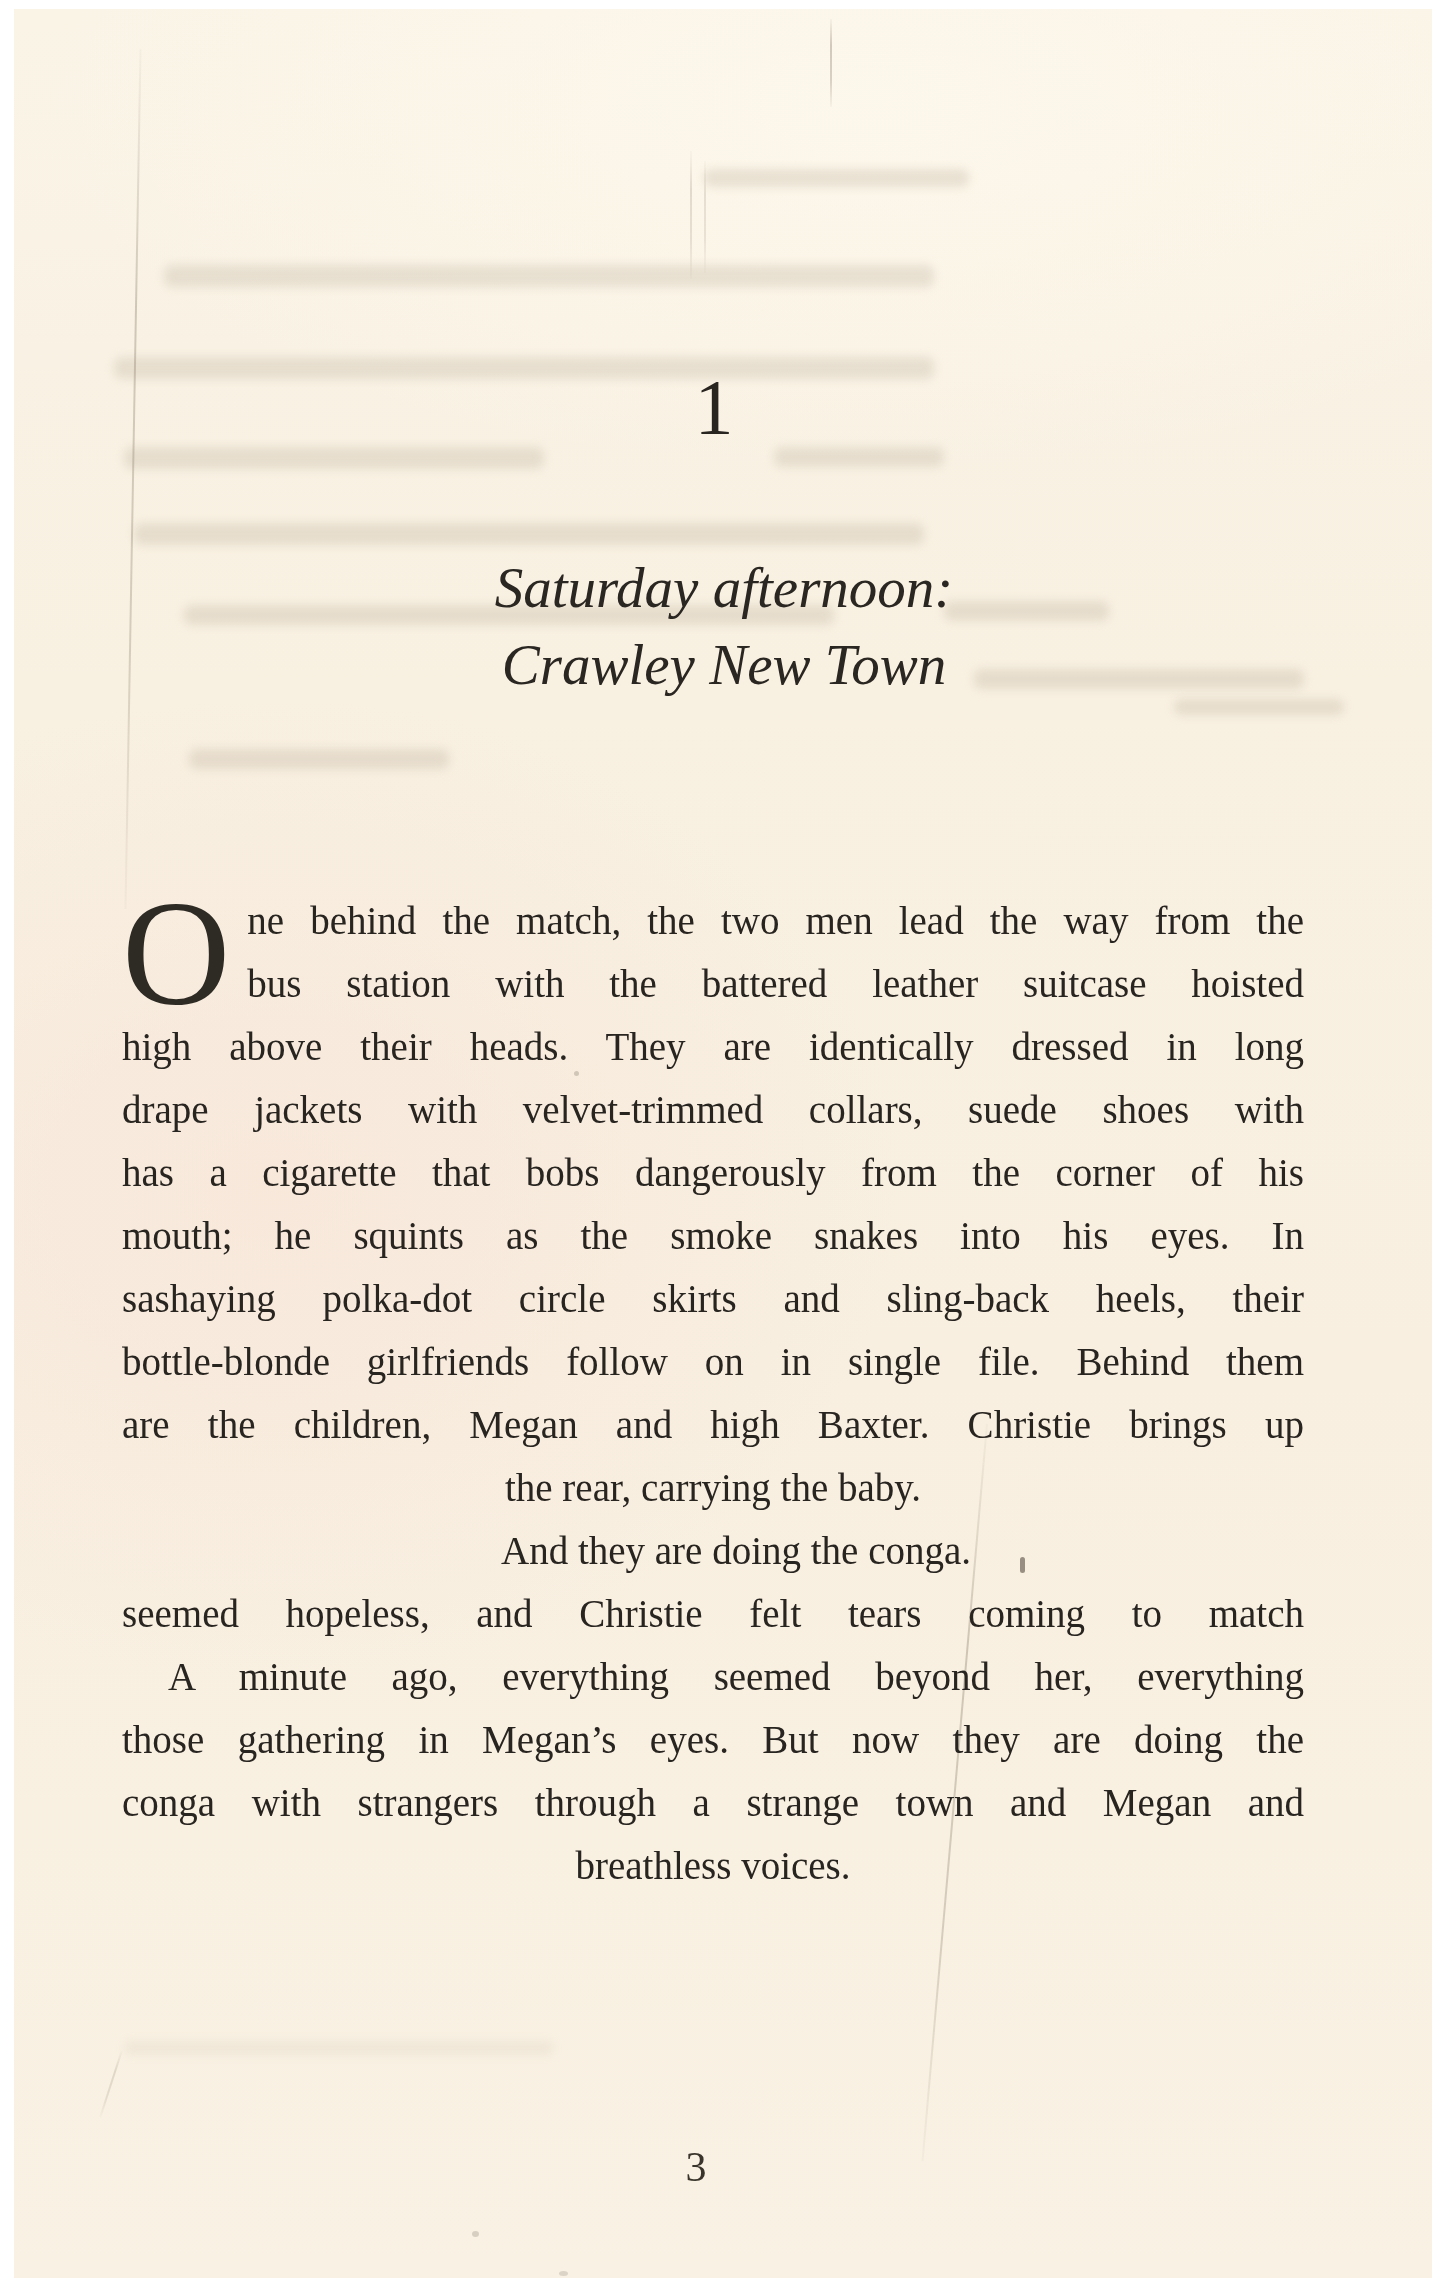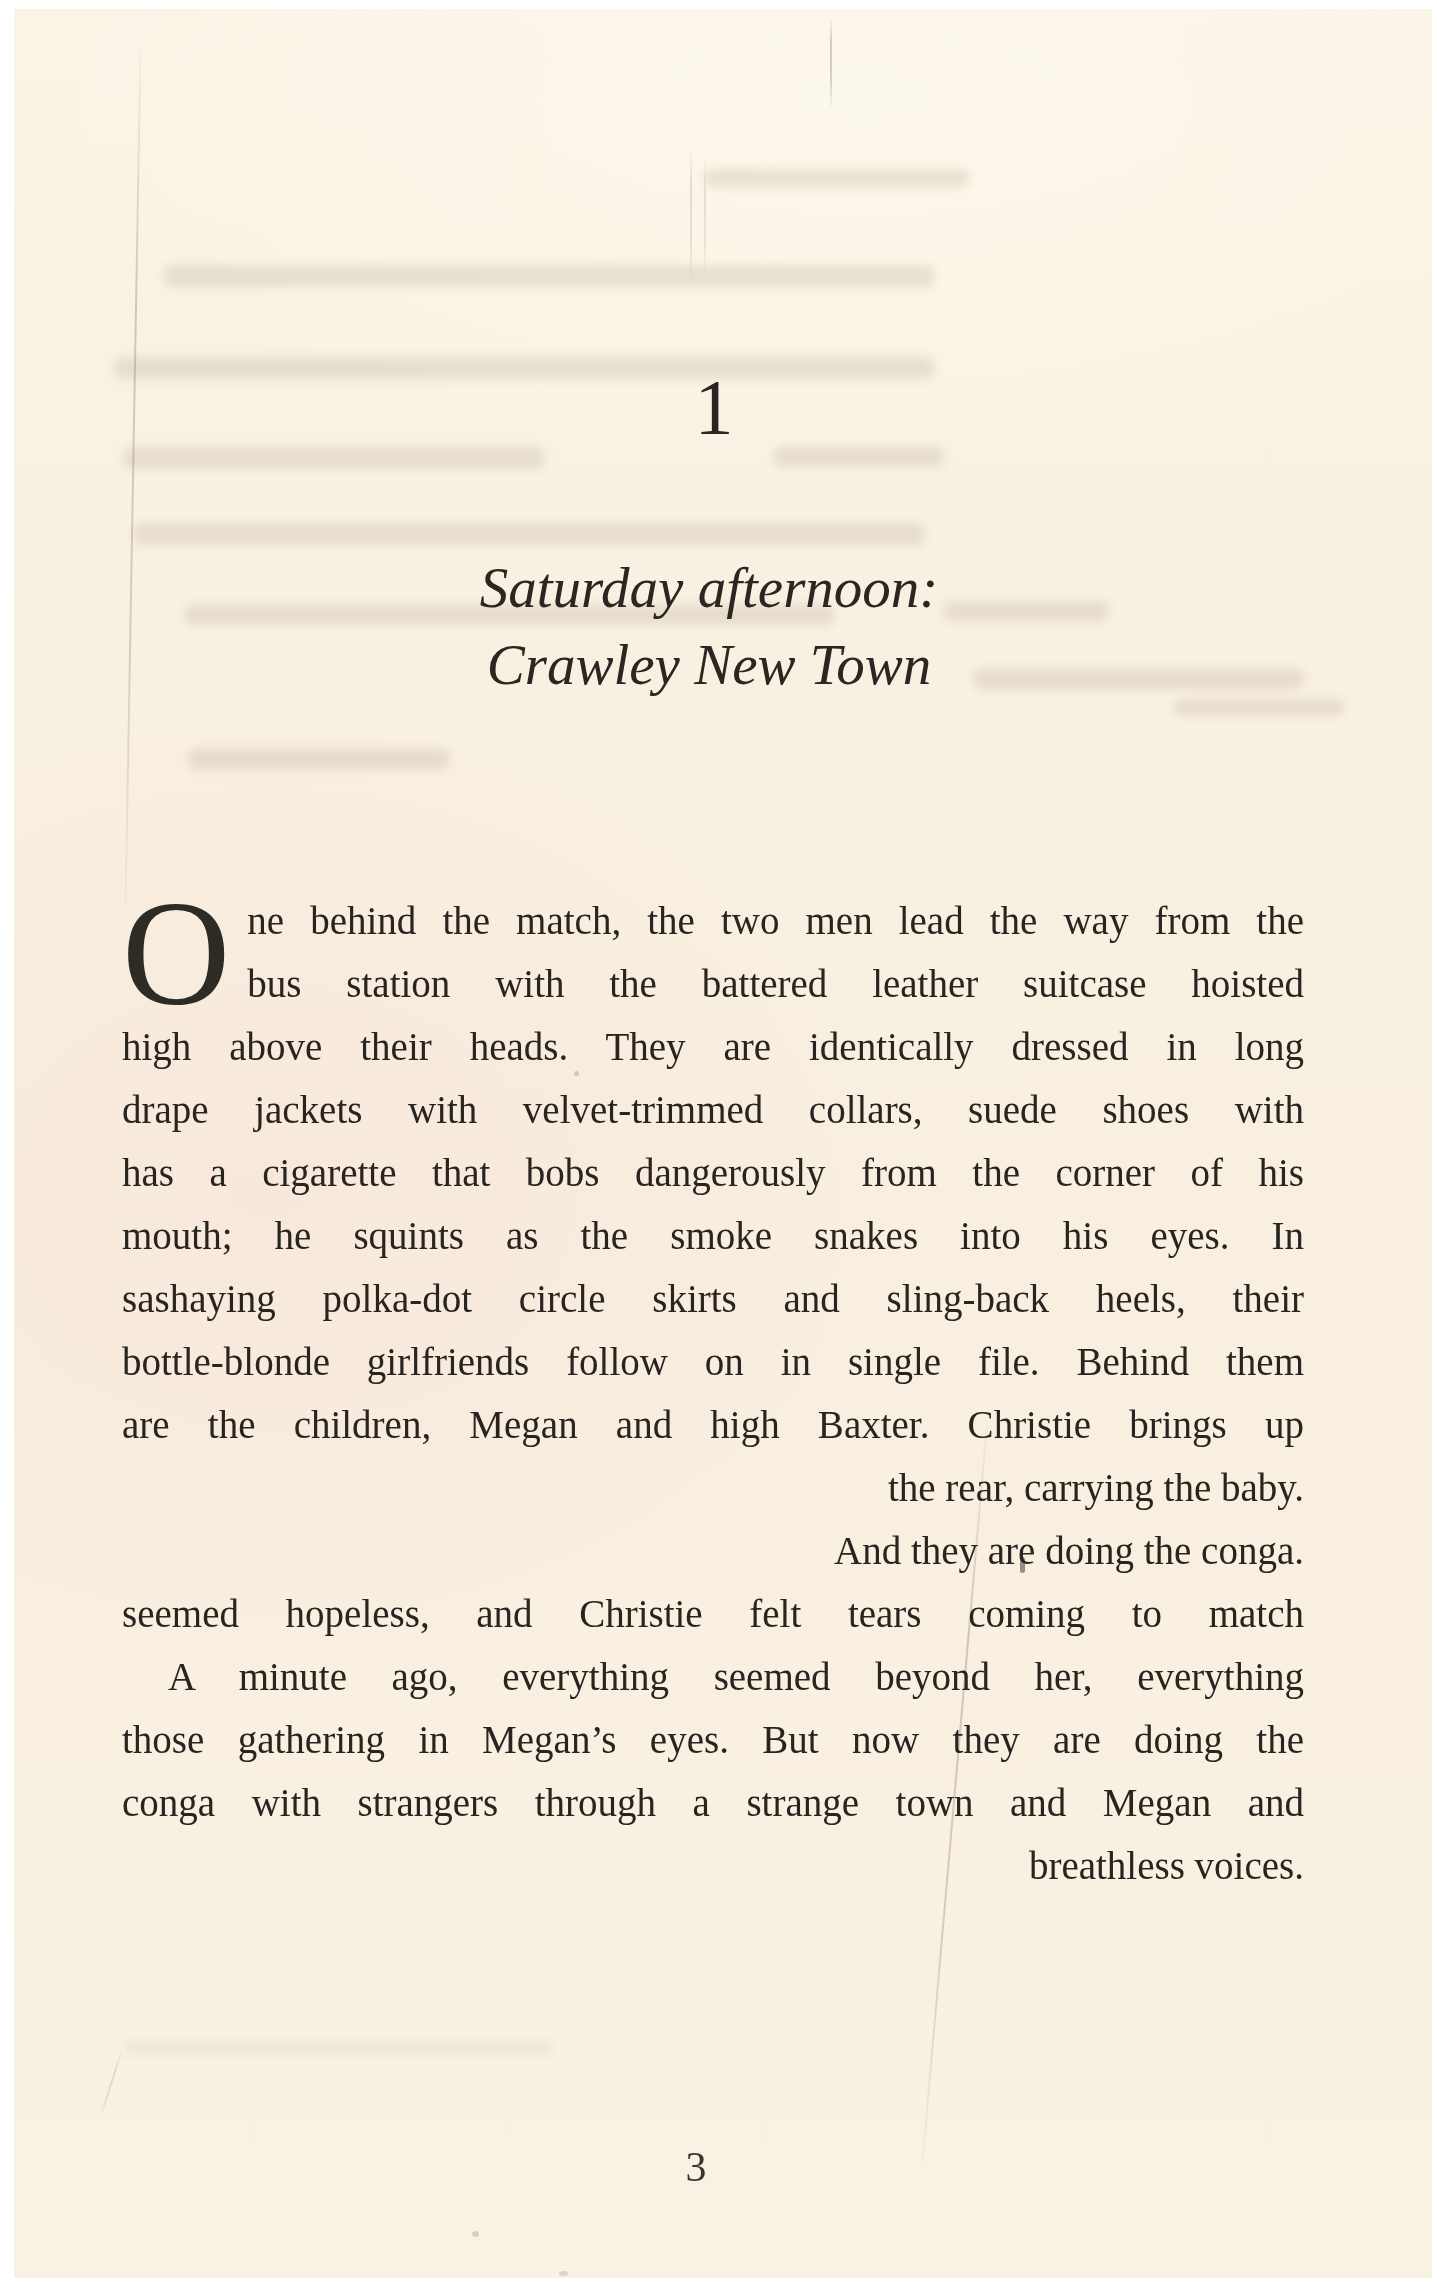--- a/index.html
+++ b/index.html
@@ -40,38 +40,38 @@
   
   .chapter-number {
     position: absolute;
     top: 356px; left: 0; width: 1400px;
     text-align: center;
     font-size: 78px; line-height: 84px;
     color: #282420;
   }
   .chapter-title {
     position: absolute;
-    top: 540px; left: 0; width: 1390px;
+    top: 540px; left: 15px; width: 1390px;
     text-align: center;
     font-style: italic;
     font-size: 57px; line-height: 77px;
     color: #2a2621;
   }
   .text-block {
     position: absolute;
     left: 108px; top: 880px; width: 1182px;
     font-size: 39px; line-height: 63px;
     color: #282420;
   }
   .line {
     text-align: justify;
     text-align-last: justify;
     white-space: normal;
   }
-  .line.no-just { text-align: right; text-align-last: auto; }
+  .line.no-just { text-align: center; text-align-last: auto; }
   .line.indent { padding-left: 46px; }
   .dropcap {
     float: left;
     font-size: 150px;
     line-height: 116px;
     margin: 6px 17px 0 0;
     color: #2e2a24;
   }
   .page-number {
     position: absolute;

